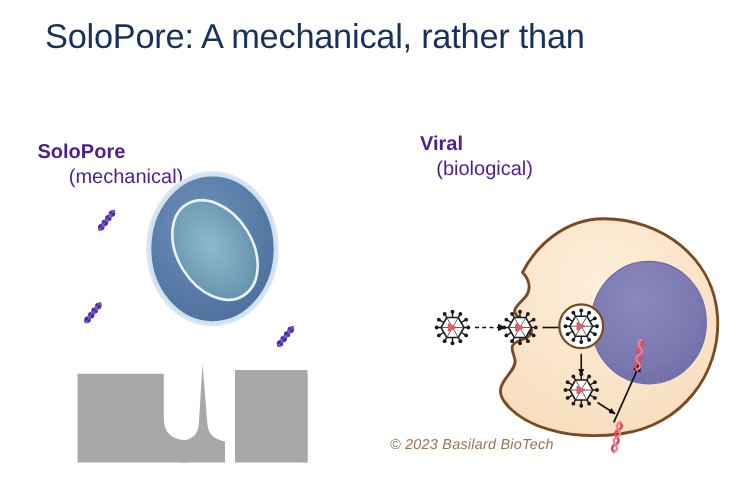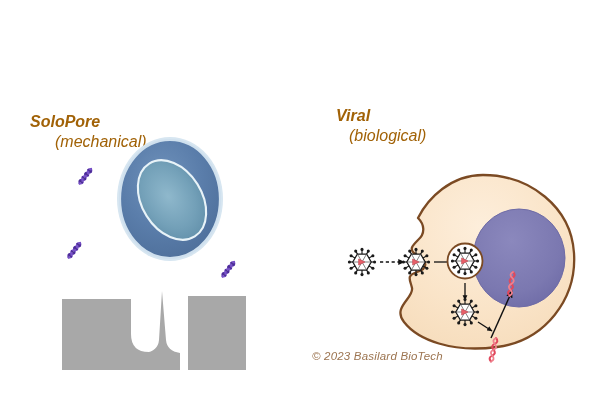--- a/index.html
+++ b/index.html
@@ -18,21 +18,21 @@
     left:36px; top:12px; width:540px;
     font-size:27.5px;
     line-height:1.20;
     font-weight:400;
     color:#16315c;
     letter-spacing:-0.2px;
   }
   .title .l2 { display:block; }
 
   
-  .lbl { position:absolute; color:#a16207; font-style:italic; line-height:1.22; }
+  .lbl { position:absolute; color:#4c1d95; line-height:1.22; }
   .lbl .n1 { display:block; font-weight:bold; font-size:16px; }
   .lbl .n2 { display:block; font-weight:400; font-size:16px;margin-left:43px; }
 
   #label-solopore { left:12px; top:112px; width:190px; }
   #label-solopore .n1 { padding-left:18px; }
   #label-viral { left:306px; top:106px; width:190px; }
   #label-viral .n1 { padding-left:30px; }
 
   
   #copyright {
@@ -43,20 +43,21 @@
 
   
   .canvas { position:absolute; left:0; top:0; width:600px; height:400px; }
 </style>
 </head>
 <body>
 
 <div id="slide">
 
   <div class="title">
+    <span>SoloPore: A mechanical, rather than</span>
   </div>
 
   <div class="lbl" id="label-solopore">
     <span class="n1">SoloPore</span>
     <span class="n2">(mechanical)</span>
   </div>
 
   <div class="lbl" id="label-viral">
     <span class="n1">Viral</span>
     <span class="n2">(biological)</span>

